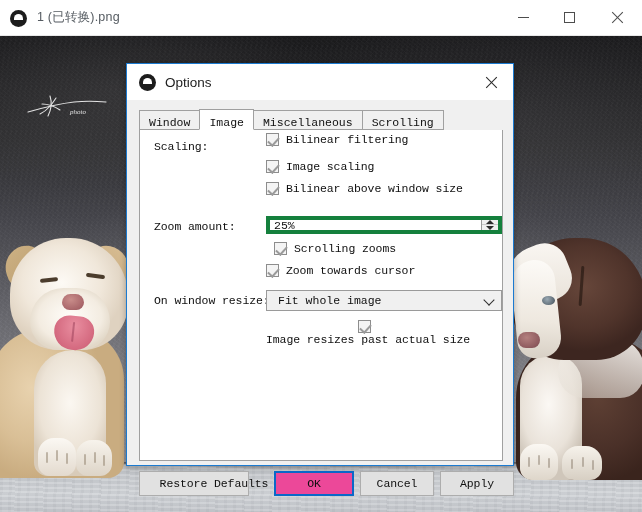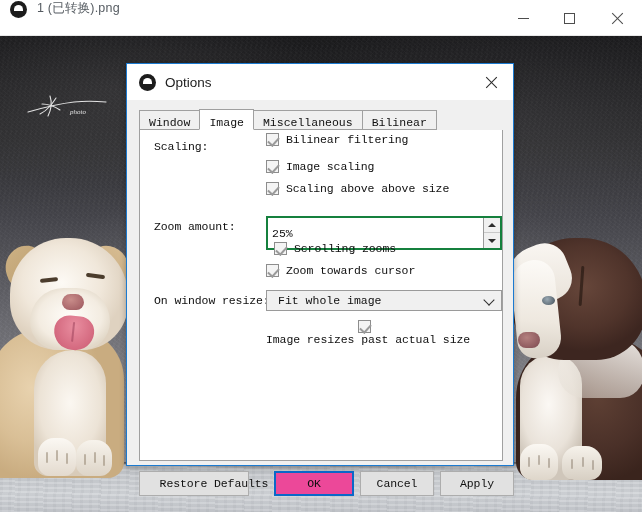--- a/index.html
+++ b/index.html
@@ -16,21 +16,21 @@
     width: 642px; height: 512px;
     background: #ffffff;
     overflow: hidden;
   }
 
   
   .win-titlebar {
     position: absolute; left: 0; top: 0;
     width: 642px; height: 36px;
     background: #ffffff;
-    display: flex; 
+    display: flex; align-items: center;
     border-bottom: 1px solid #e8e8e8;
     z-index: 30;
   }
   .win-icon {
     width: 18px; height: 18px;
     margin-left: 10px; margin-right: 9px;
     position: relative; flex: 0 0 auto;
   }
   .win-icon .disc {
     position: absolute; left: 0; top: 1px;
@@ -384,22 +384,22 @@
   }
   .cb-label {
     font-family: "Liberation Mono", monospace;
     font-size: 11.5px; color: #0f0f0f; white-space: nowrap;
     letter-spacing: -0.1px;
   }
 
   
   .spinwrap {
     display: flex; align-items: stretch;
-    width: 236px; height: 34px;
-    border: 2px solid #15803d;
+    width: 236px; height: 18px;
+    border: 4px solid #15803d;
     background: #ffffff;
   }
   .spin-input {
     flex: 1 1 auto; border: none; outline: none;
     padding-left: 4px;
     font-family: "Liberation Mono", monospace;
     font-size: 11.5px; color: #0f0f0f;
     background: transparent;
   }
   .spin-btns {
@@ -575,21 +575,21 @@
       <div class="tab">
         <span>Window</span>
       </div>
       <div class="tab active">
         <span>Image</span>
       </div>
       <div class="tab">
         <span>Miscellaneous</span>
       </div>
       <div class="tab">
-        <span>Bilinear</span>
+        <span>Scrolling</span>
       </div>
       <div class="tab-filler"></div>
     </div>
 
     <div class="tabpage">
 
       <div class="row" style="left:14px; top:10px;">
         <span class="lbl">Scaling:</span>
       </div>
 
@@ -598,21 +598,21 @@
         <span class="cb-label">Bilinear filtering</span>
       </div>
 
       <div class="row cb" style="left:126px; top:30px;">
         <span class="cb-box checked"></span>
         <span class="cb-label">Image scaling</span>
       </div>
 
       <div class="row cb" style="left:126px; top:52px;">
         <span class="cb-box checked"></span>
-        <span class="cb-label">Scaling above above size</span>
+        <span class="cb-label">Bilinear above window size</span>
       </div>
 
       <div class="row" style="left:14px; top:90px;">
         <span class="lbl">Zoom amount:</span>
       </div>
       <div class="row" style="left:126px; top:86px;">
         <span class="spinwrap">
           <input class="spin-input" type="text" value="25%" style="">
           <span class="spin-btns">
             <span class="spin-up">

